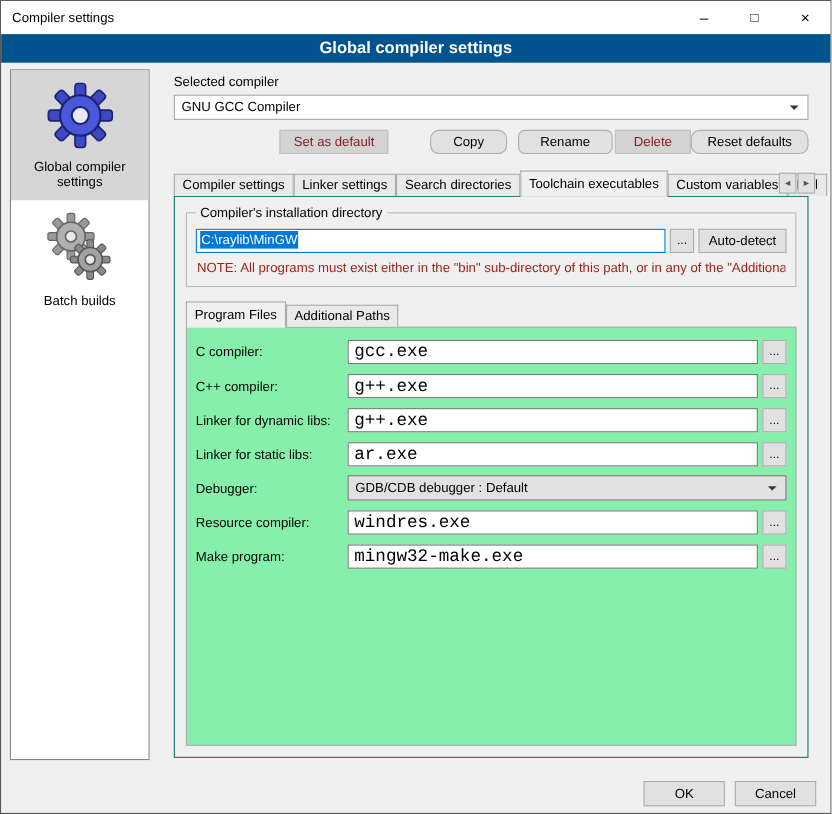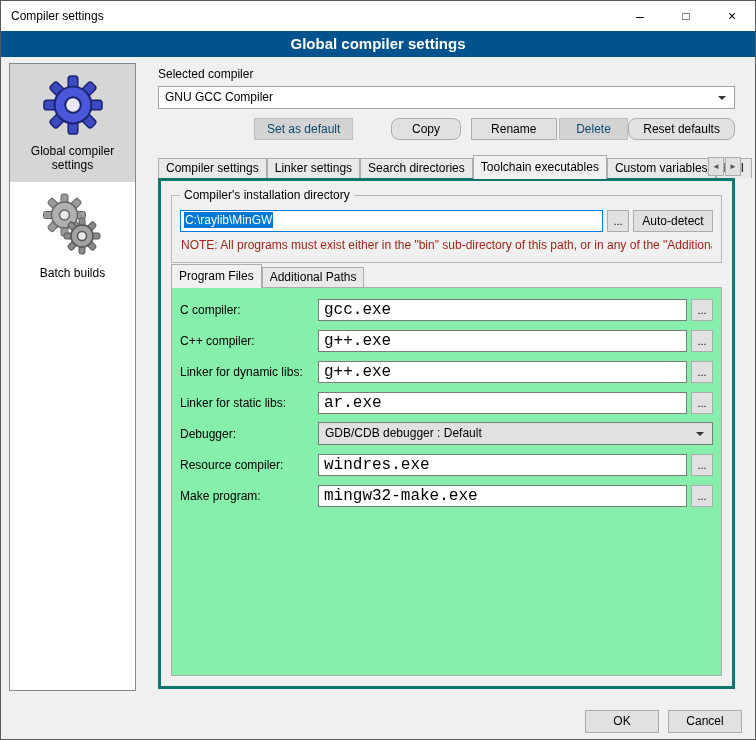--- a/index.html
+++ b/index.html
@@ -72,24 +72,24 @@
     width: 0; height: 0;
     border: 4px solid transparent; border-top-color: #333; border-bottom: none;
   }
   
   .btn-row { display: flex; margin-top: 9px; height: 22px; }
   .btn {
     background: #e1e1e1; border: 1px solid #adadad;
     font-size: 12px; text-align: center; line-height: 20px;
     cursor: default; padding: 0 6px;
   }
-  .btn.disabled { background: #d3d3d3; border-color: #bfbfbf; color: #0c4a6e; }
+  .btn.disabled { background: #d3d3d3; border-color: #bfbfbf; color: #7f1d1d; }
   .b-setdef  { width: 105px; margin-left: 96px; }
   .b-copy    { width: 73px; margin-left: 38px; border-radius: 8px; }
-  .b-rename  { width: 91px; margin-left: 10px; }
+  .b-rename  { width: 91px; margin-left: 10px; border-radius: 6px; }
   .b-delete  { width: 73px; margin-left: 2px; }
   .b-reset   { width: 113px; margin-left: auto; border-radius: 8px; }
 
   
   .tabstrip {
     position: relative; display: flex; align-items: flex-end;
     height: 24px; margin-top: 14px; z-index: 2;
   }
   .tab {
     flex: 0 0 auto; border: 1px solid #acacac; border-bottom: none;
@@ -103,21 +103,21 @@
   .tab-scrollers { position: absolute; right: -6px; top: 3px; display: flex; }
   .scroller {
     width: 16px; height: 19px; border: 1px solid #adadad; background: #e1e1e1;
     font-size: 8px; display: flex; align-items: center; justify-content: center;
     color: #555; cursor: default;
   }
   .scroller + .scroller { margin-left: 1px; }
 
   
   .tab-page {
-    flex: 1; border: 3px solid #0f766e; background: #f0f0f0;
+    flex: 1; border: 1px solid #0f766e; background: #f0f0f0;
     padding: 12px 10px 10px 10px; display: flex; flex-direction: column;
     position: relative; z-index: 1;
   }
   
   .groupbox {
     position: relative; border: 1px solid #b9b9b9;
     padding: 14px 8px 2px 8px; margin-top: 2px;
   }
   .groupbox .gb-label {
     position: absolute; top: -8px; left: 8px; background: #f0f0f0;
@@ -138,21 +138,21 @@
   .autodetect {
     width: 80px; height: 22px; margin-left: 4px;
     background: #e1e1e1; border: 1px solid #adadad;
     font-size: 12px; cursor: default;
     font-family: "Liberation Sans", sans-serif;
   }
   .note {
     color: #a0241a; margin: 6px 1px 8px 1px;
     white-space: nowrap; overflow: hidden;
   }
-  .subtabs { height: 24px; display: flex; align-items: flex-end; position: relative; z-index: 2; }
+  .subtabs { margin-top: 12px; height: 24px; display: flex; align-items: flex-end; position: relative; z-index: 2; }
   .sub-page {
     flex: 1; border: 1px solid #acacac; background: #86efac;
     padding: 10px 8px; position: relative; z-index: 1;
   }
   .field-row { display: flex; align-items: center; margin-bottom: 8px; height: 23px; }
   .field-label { width: 138px; flex: 0 0 auto; }
   .field-input {
     flex: 1; height: 22px; border: 1px solid #7a7a7a; background: #fff;
     padding: 0 5px; font-size: 16px; font-family: Liberation Mono, monospace;
   }

